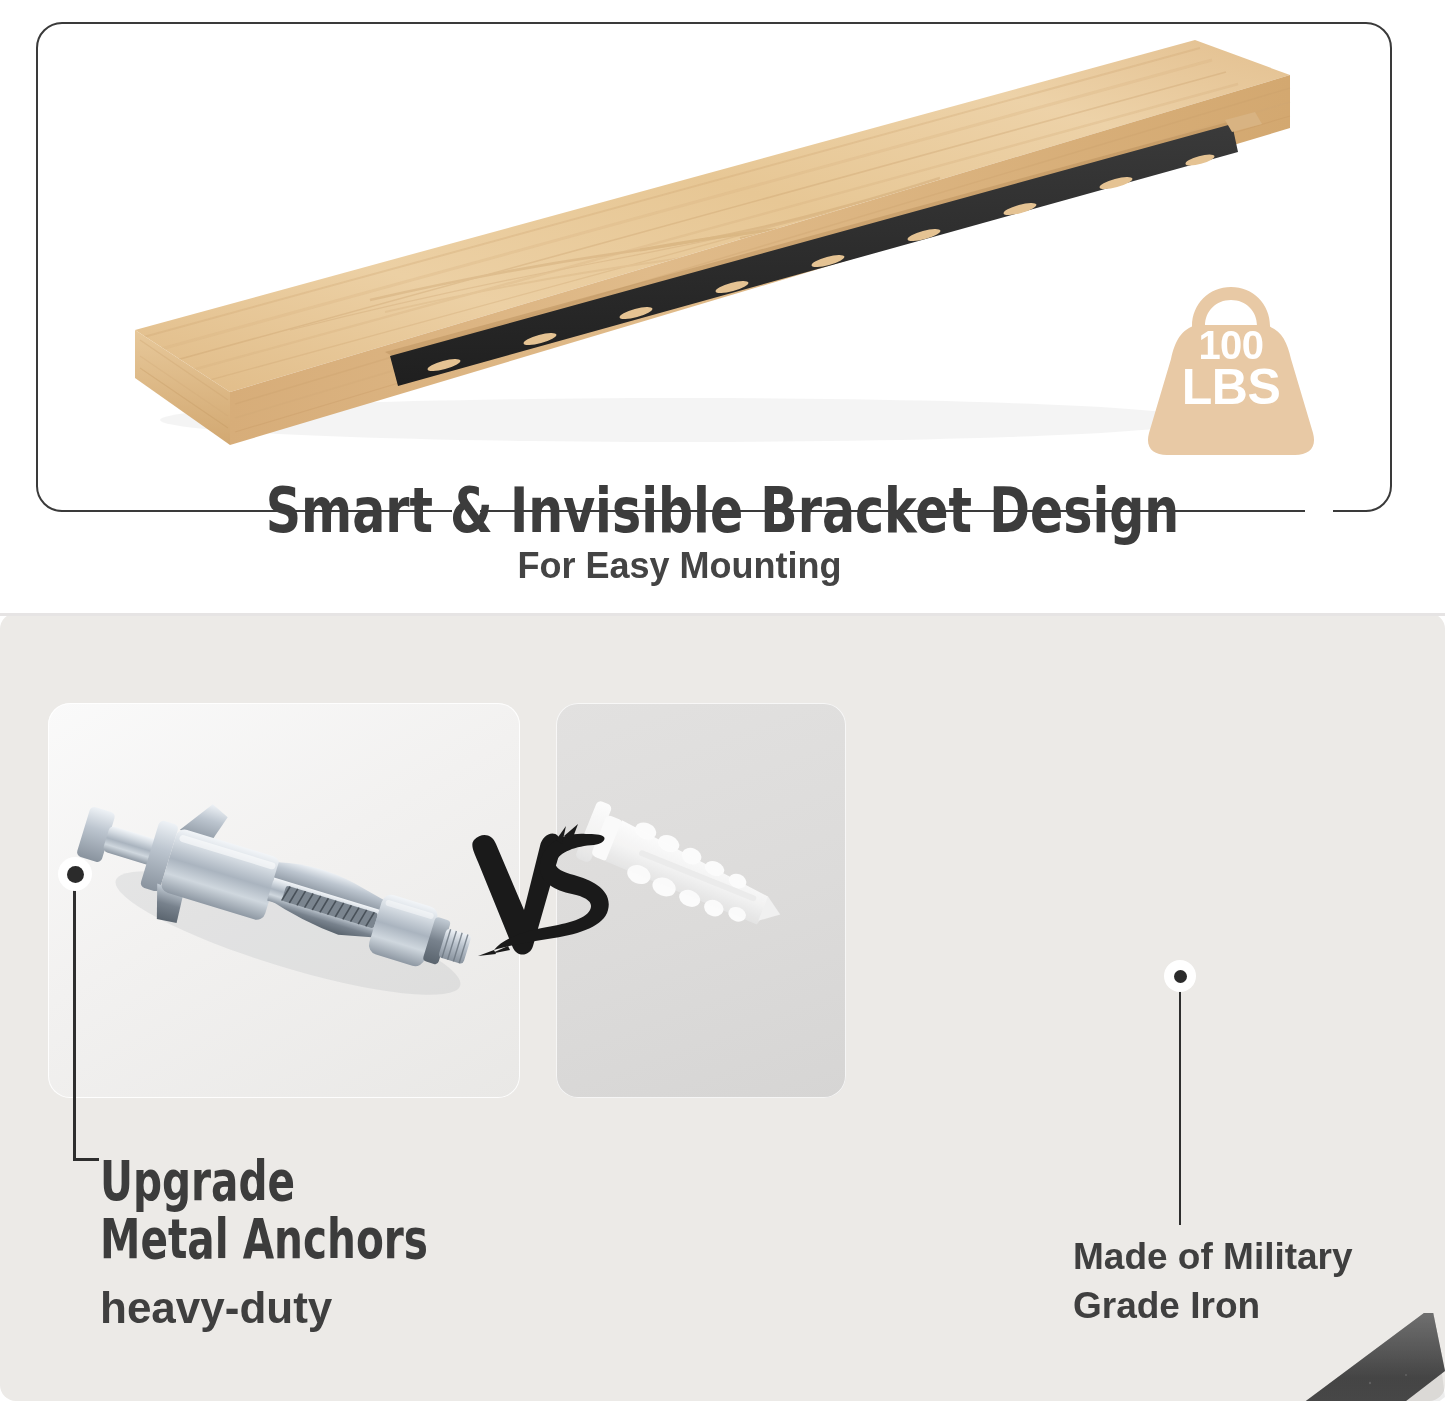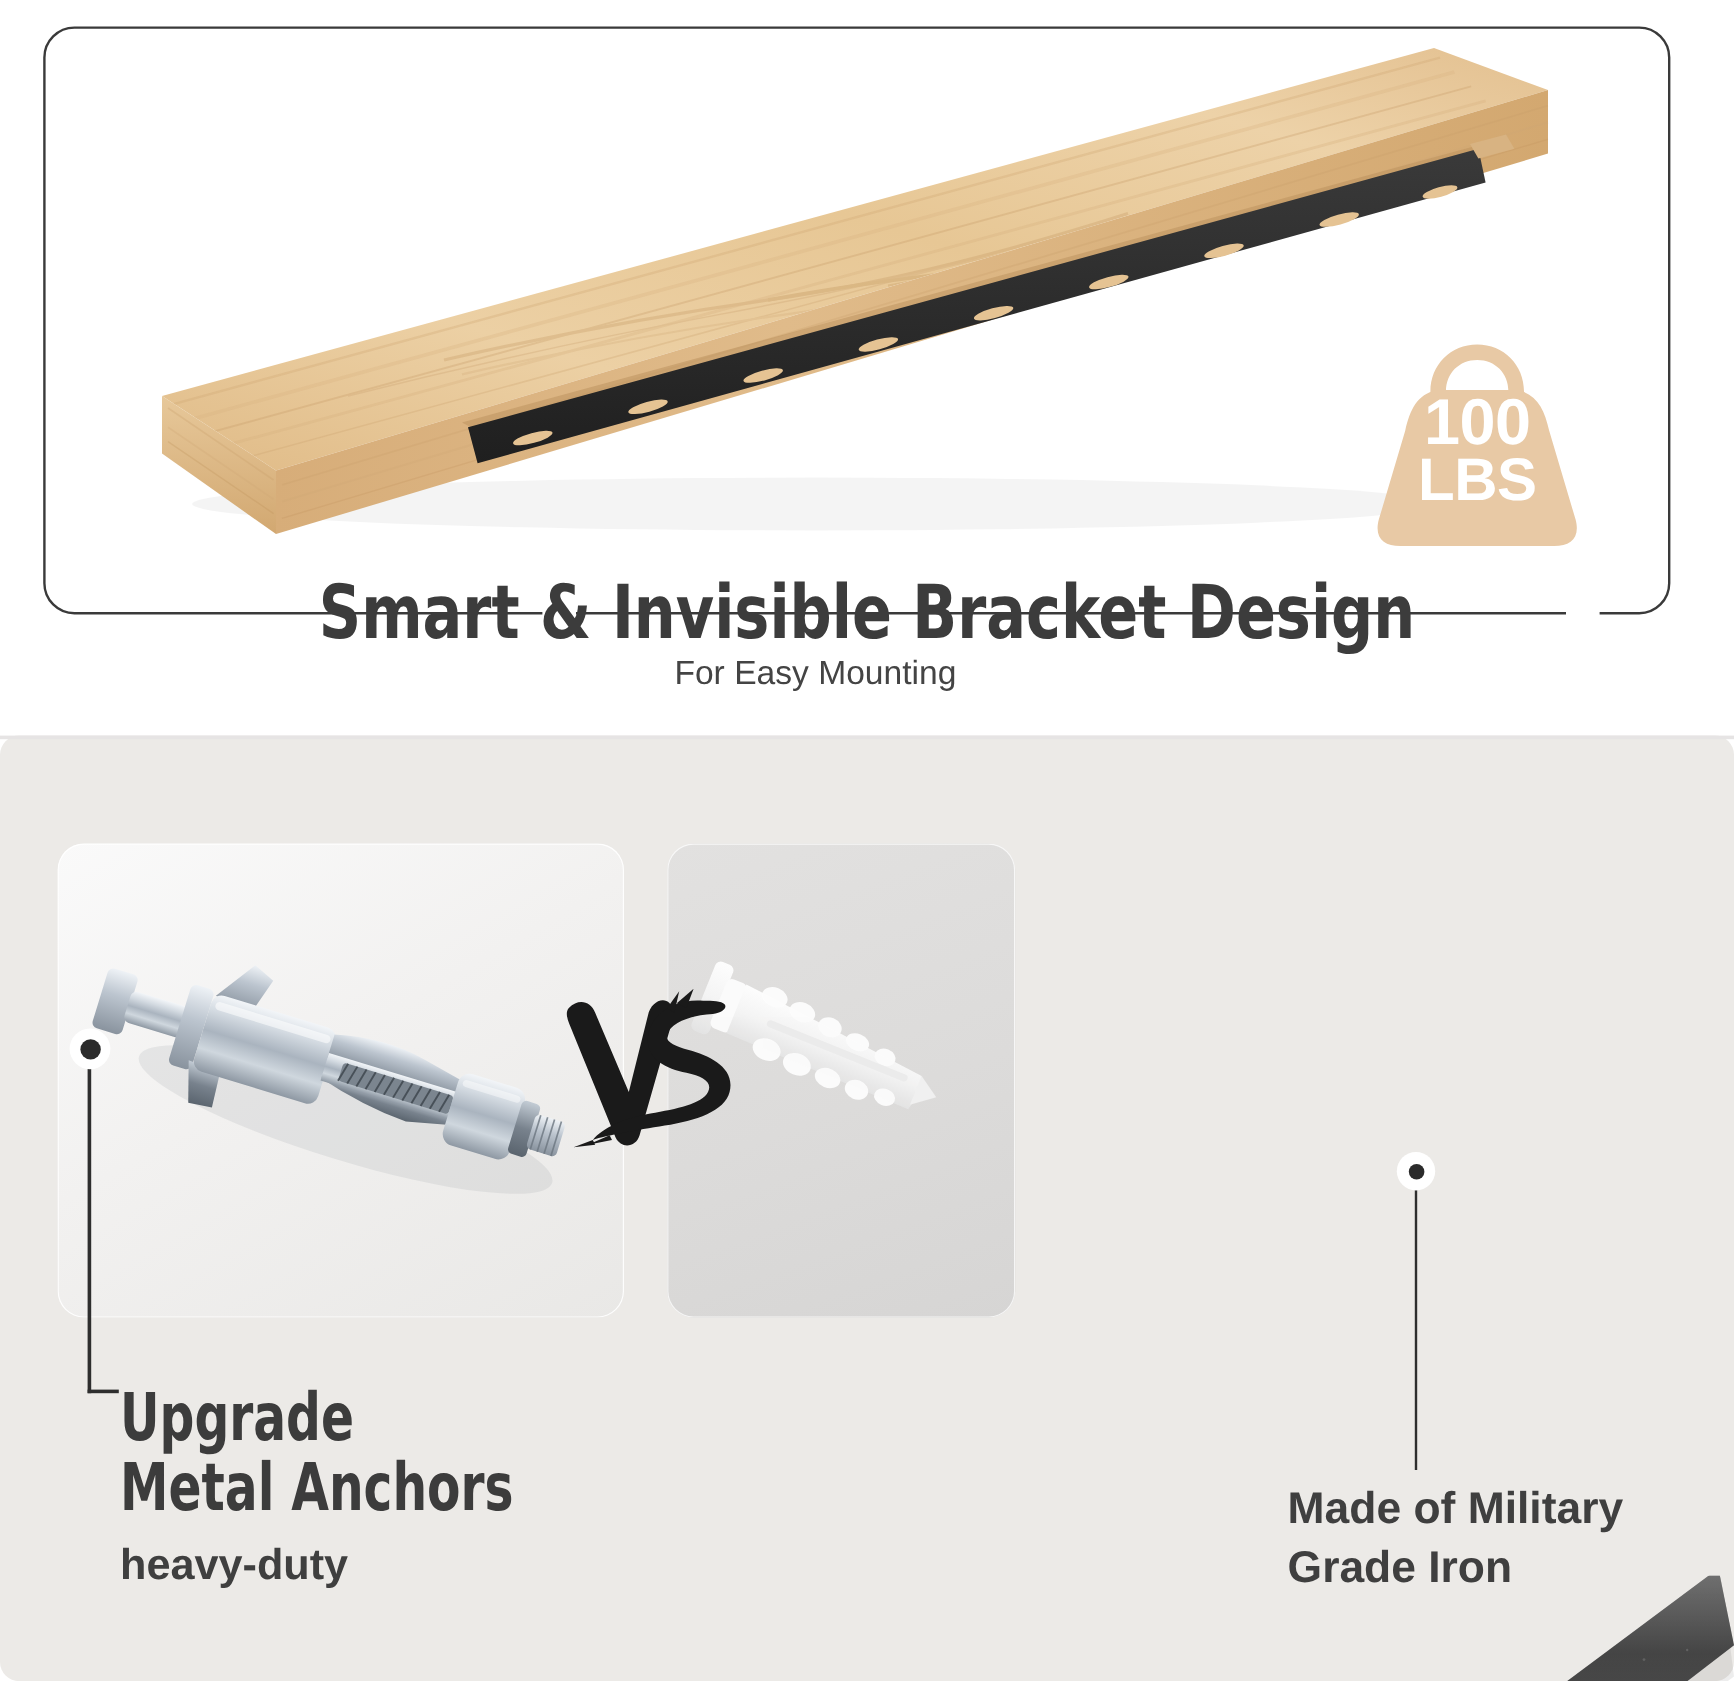--- a/index.html
+++ b/index.html
@@ -43,41 +43,41 @@
     position:absolute;left:1131px;top:283px;width:200px;height:175px;
   }
   .weight-badge svg{position:absolute;left:0;top:0;}
   .weight-text{
     position:absolute;left:0;top:44px;width:200px;
     text-align:center;color:#ffffff;
     font-weight:bold;line-height:0.93;
     letter-spacing:-0.5px;
     pointer-events:none;
   }
-  .weight-num{font-size:54px;display:block;}
+  .weight-num{font-size:40px;display:block;}
   .weight-unit{font-size:50px;display:block;}
 
   
   .main-title{
     position:absolute;left:0;top:474px;width:1445px;
     text-align:center;
     font-family:"DejaVu Sans Condensed","Liberation Sans Narrow","Liberation Sans",sans-serif;
     font-weight:bold;
     font-size:62px;
     color:#3c3c3c;
     letter-spacing:0px;
     transform:scaleX(0.88);
     transform-origin:center center;
     white-space:nowrap;
   }
   .sub-title{
     position:absolute;left:0;top:545px;width:1359px;
     text-align:center;
-    font-size:28px;
-    font-weight:400;
+    font-size:36px;
+    font-weight:700;
     color:#444444;
     white-space:nowrap;
   }
 
   
   .bottom-panel{
     position:absolute;left:0;top:613px;width:1445px;height:788px;
     background:#eceae7;
     border-radius:16px;
   }
@@ -143,21 +143,21 @@
     font-weight:bold;
     font-size:55px;
     line-height:1.06;
     color:#3c3c3c;
     transform:scaleX(0.82);
     transform-origin:left center;
     white-space:nowrap;
   }
   .left-label .small{
     margin-top:14px;
-    font-size:36px;
+    font-size:44px;
     font-weight:bold;
     color:#3f3f3f;
     white-space:nowrap;
   }
   .right-label{
     position:absolute;left:1073px;top:1232px;width:400px;
     font-size:37px;
     font-weight:bold;
     line-height:1.33;
     color:#3f3f3f;

